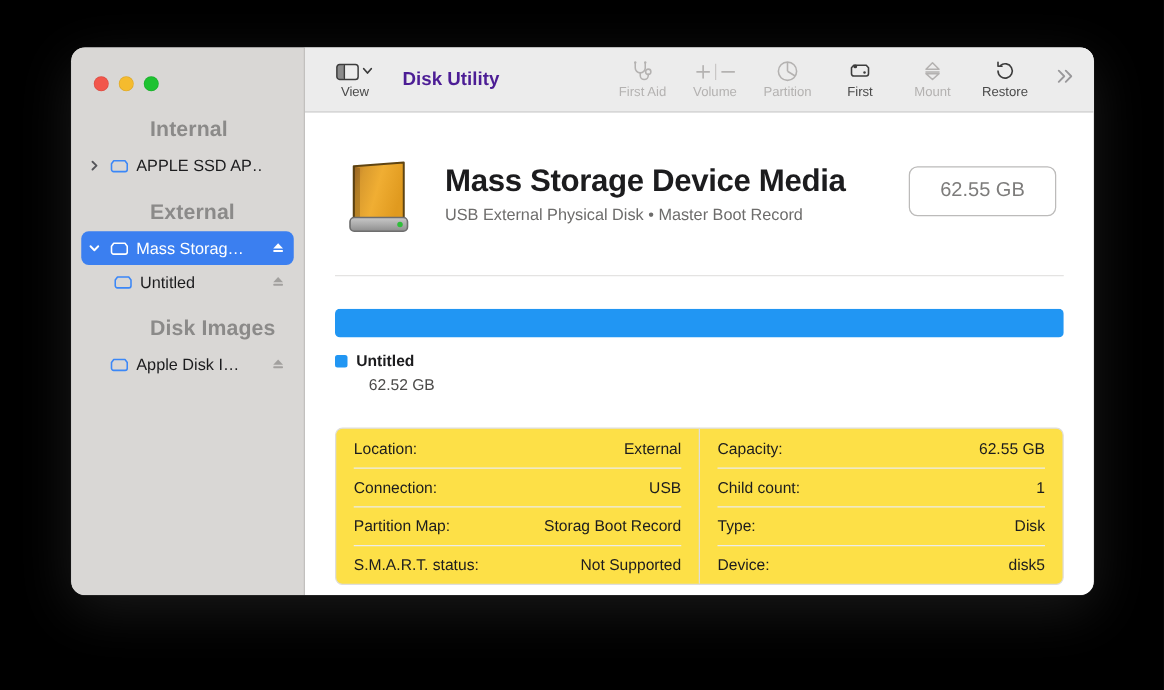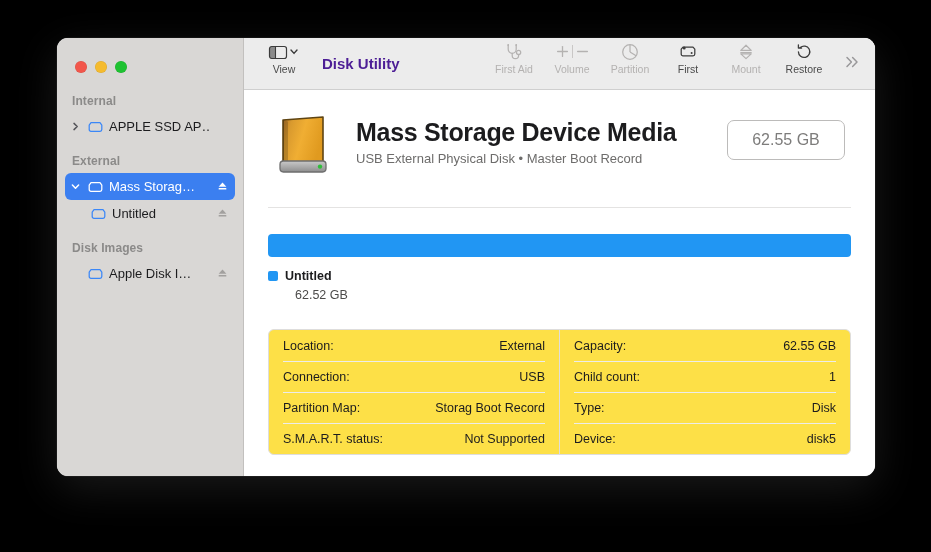--- a/index.html
+++ b/index.html
@@ -62,25 +62,26 @@
     width: 12px; height: 12px; border-radius: 50%;
     display: block;
   }
   .tl-close  { background: #f2564b; box-shadow: inset 0 0 0 0.5px rgba(0,0,0,0.10); }
   .tl-min    { background: #f5bb2e; box-shadow: inset 0 0 0 0.5px rgba(0,0,0,0.10); }
   .tl-max    { background: #1ec231; box-shadow: inset 0 0 0 0.5px rgba(0,0,0,0.10); }
 
   .sidebar-scroll { padding-top: 15px; }
 
   .section-header {
-    font-size: 12px;
+    font-size: 17px;
     font-weight: bold;
     color: #8b8a89;
     padding: 0 0 5px 15px;
     letter-spacing: 0.1px;
+    margin-left: 48px;
   }
   .section + .section { margin-top: 14px; }
 
   .side-row {
     display: flex;
     align-items: center;
     height: 27px;
     margin: 0 8px;
     border-radius: 6px;
     padding-left: 4px;
@@ -143,20 +144,21 @@
     align-items: center;
     padding: 0 0 0 14px;
     flex-shrink: 0;
     position: relative;
   }
 
   .tb-item {
     display: flex;
     flex-direction: column;
     align-items: center;
+    justify-content: center;
     gap: 1px;
     width: 58px;
     height: 44px;
   }
   .tb-item .tb-ic {
     height: 20px;
     display: flex; align-items: center; justify-content: center;
   }
   .tb-item .tb-lb {
     font-size: 10.5px;
@@ -194,21 +196,21 @@
 
   
   .vol-group { display: flex; align-items: center; gap: 3px; }
   .vol-sep {
     width: 1px; height: 13px; background: #c9c7c6;
   }
 
   
   .content {
     flex: 1;
-    padding: 0 24px;
+    padding: 13px 24px;
     overflow: hidden;
     position: relative;
   }
 
   .disk-header {
     display: flex;
     align-items: flex-start;
     padding-top: 22px;
     gap: 18px;
   }

